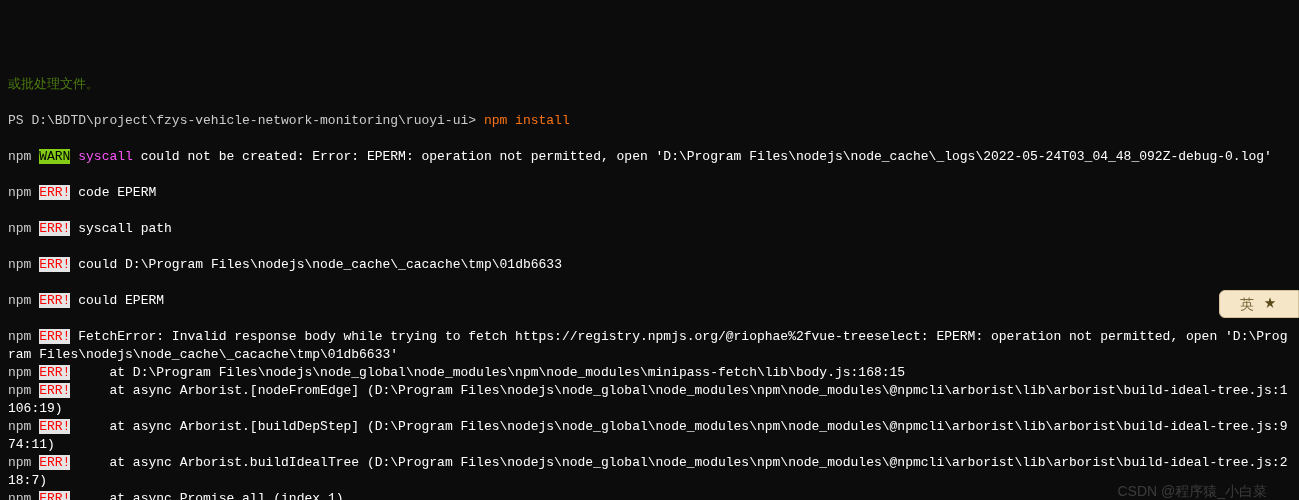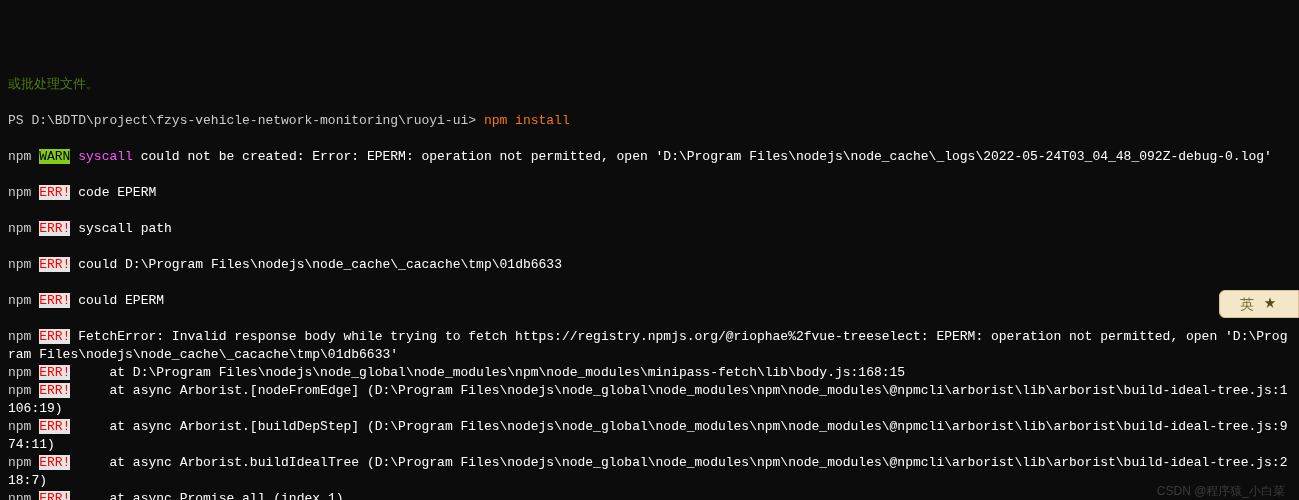--- a/index.html
+++ b/index.html
@@ -37,24 +37,24 @@
     border-radius: 6px 0 0 6px;
     display: flex;
     align-items: center;
     justify-content: center;
     gap: 8px;
   }
   .badge-text { color: #7a6a3a; font-size: 14px; font-family: sans-serif; }
   .badge-icon { width: 16px; height: 16px; }
   .watermark {
     position: absolute;
-    right: 14px;
+    right: 32px;
     bottom: 0px;
     color: rgba(200,200,200,0.25);
-    font-size: 12px;
+    font-size: 14px;
     font-family: sans-serif;
   }
   .partial-top { color: #4d7c0f; }
 </style>
 </head>
 <body>
 
 
 
 <span class="line partial-top">或批处理文件。</span>

